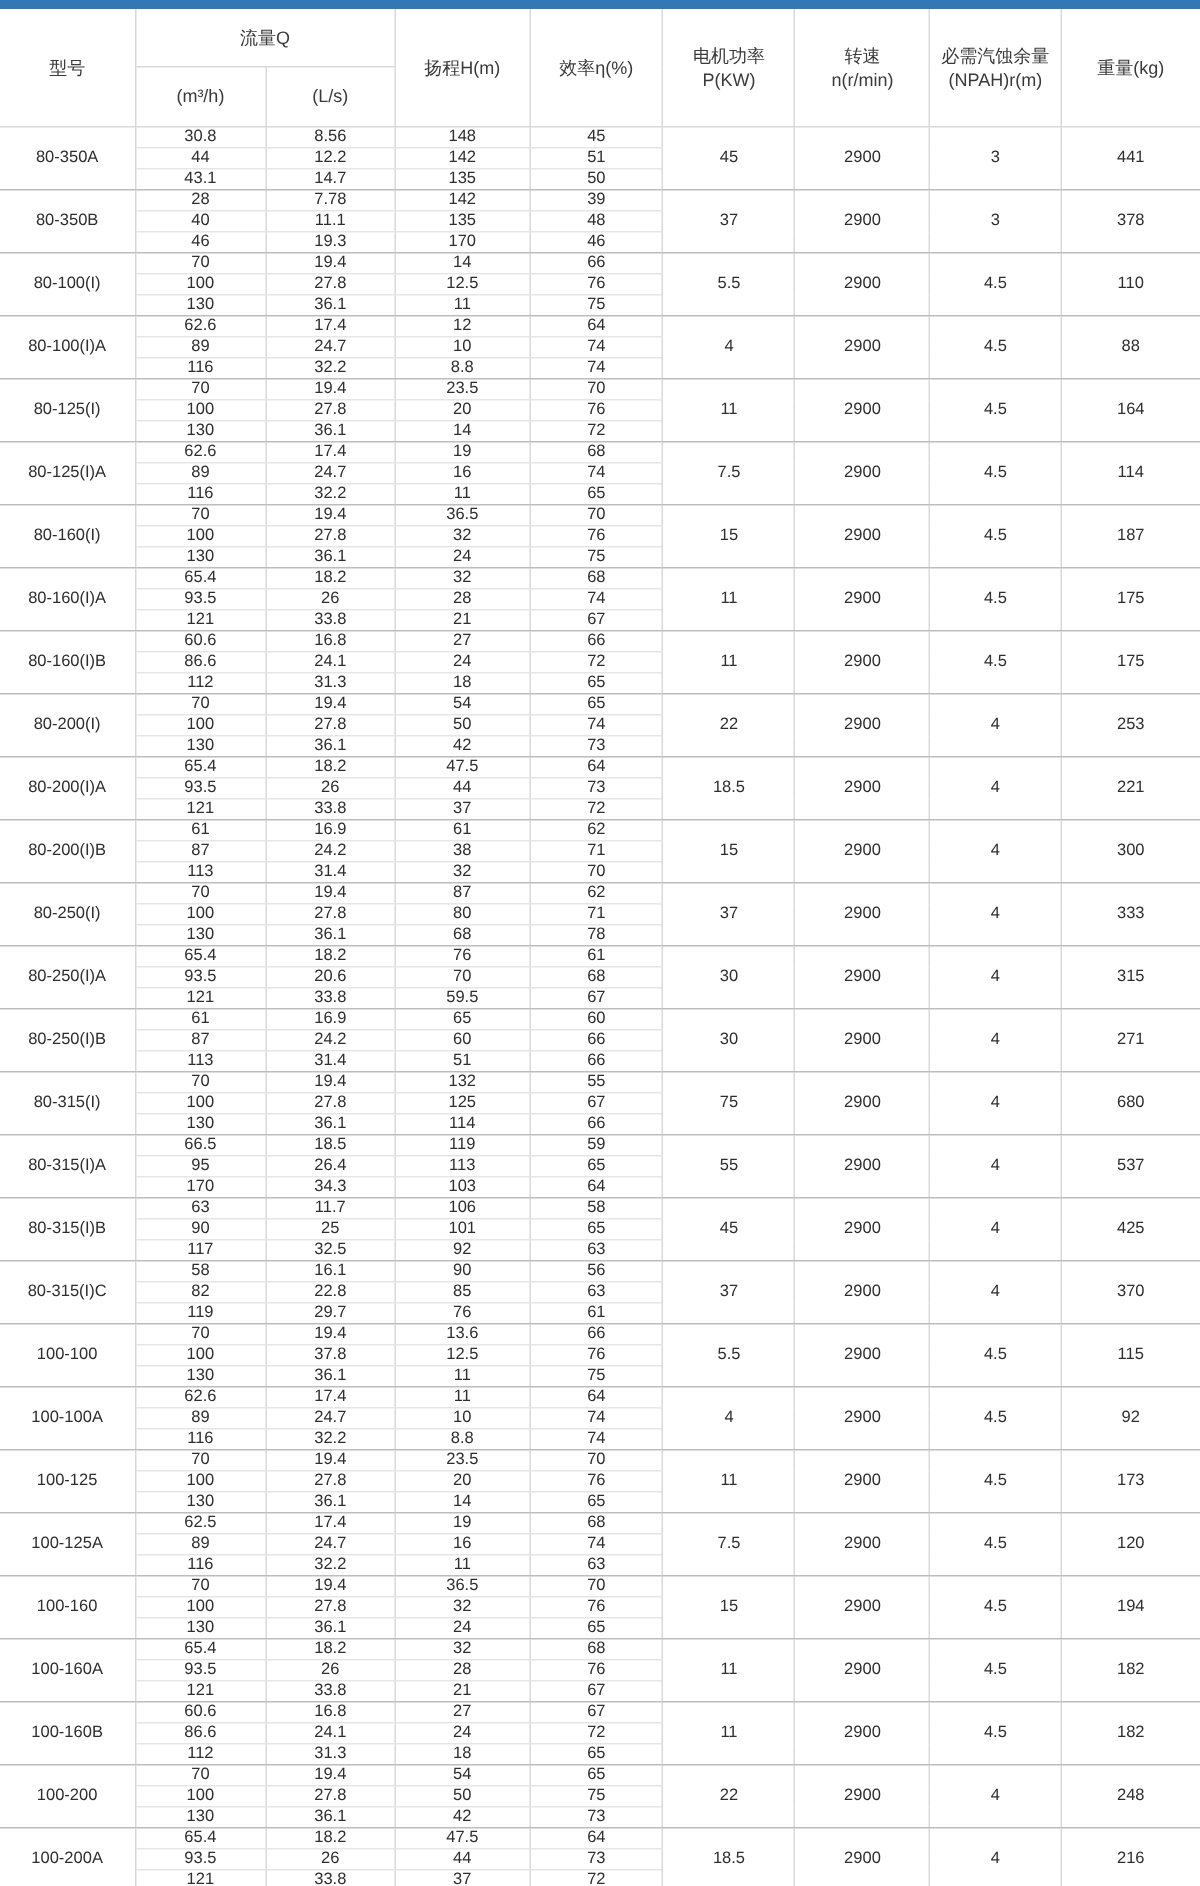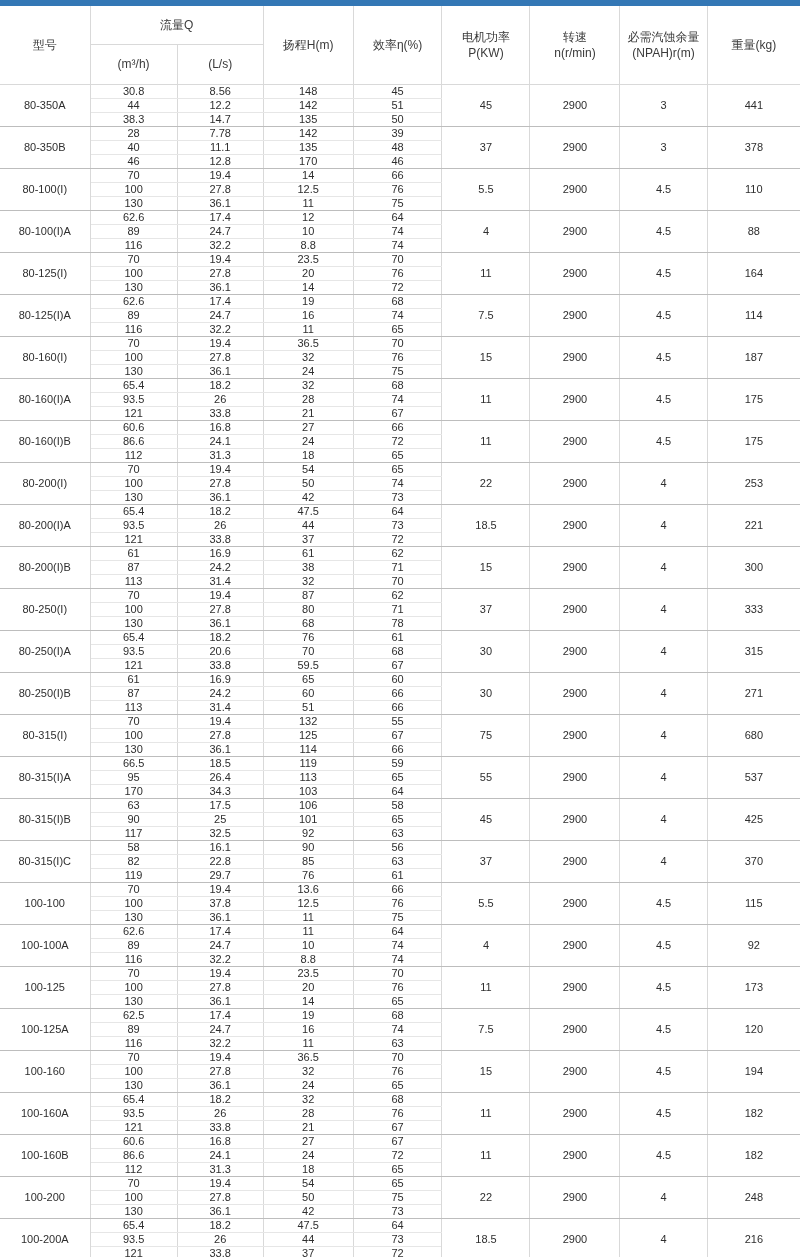--- a/index.html
+++ b/index.html
@@ -106,21 +106,21 @@
           <td class="merged" rowspan="3">3</td>
           <td class="merged col-weight-b" rowspan="3">441</td>
         </tr>
         <tr class="sub">
           <td class="flow-cell">44</td>
           <td class="flow-cell">12.2</td>
           <td class="flow-cell">142</td>
           <td class="flow-cell">51</td>
         </tr>
         <tr class="group-end">
-          <td class="flow-cell">38.3</td>
+          <td class="flow-cell">43.1</td>
           <td class="flow-cell">14.7</td>
           <td class="flow-cell">135</td>
           <td class="flow-cell">50</td>
         </tr>
         <tr class="sub">
           <td class="model-td col-model-b" rowspan="3">80-350B</td>
           <td class="flow-cell">28</td>
           <td class="flow-cell">7.78</td>
           <td class="flow-cell">142</td>
           <td class="flow-cell">39</td>
@@ -130,21 +130,21 @@
           <td class="merged col-weight-b" rowspan="3">378</td>
         </tr>
         <tr class="sub">
           <td class="flow-cell">40</td>
           <td class="flow-cell">11.1</td>
           <td class="flow-cell">135</td>
           <td class="flow-cell">48</td>
         </tr>
         <tr class="group-end">
           <td class="flow-cell">46</td>
-          <td class="flow-cell">12.8</td>
+          <td class="flow-cell">19.3</td>
           <td class="flow-cell">170</td>
           <td class="flow-cell">46</td>
         </tr>
         <tr class="sub">
           <td class="model-td col-model-b" rowspan="3">80-100(I)</td>
           <td class="flow-cell">70</td>
           <td class="flow-cell">19.4</td>
           <td class="flow-cell">14</td>
           <td class="flow-cell">66</td>
           <td class="merged" rowspan="3">5.5</td>
@@ -482,21 +482,21 @@
         </tr>
         <tr class="group-end">
           <td class="flow-cell">170</td>
           <td class="flow-cell">34.3</td>
           <td class="flow-cell">103</td>
           <td class="flow-cell">64</td>
         </tr>
         <tr class="sub">
           <td class="model-td col-model-b" rowspan="3">80-315(I)B</td>
           <td class="flow-cell">63</td>
-          <td class="flow-cell">17.5</td>
+          <td class="flow-cell">11.7</td>
           <td class="flow-cell">106</td>
           <td class="flow-cell">58</td>
           <td class="merged" rowspan="3">45</td>
           <td class="merged" rowspan="3">2900</td>
           <td class="merged" rowspan="3">4</td>
           <td class="merged col-weight-b" rowspan="3">425</td>
         </tr>
         <tr class="sub">
           <td class="flow-cell">90</td>
           <td class="flow-cell">25</td>

